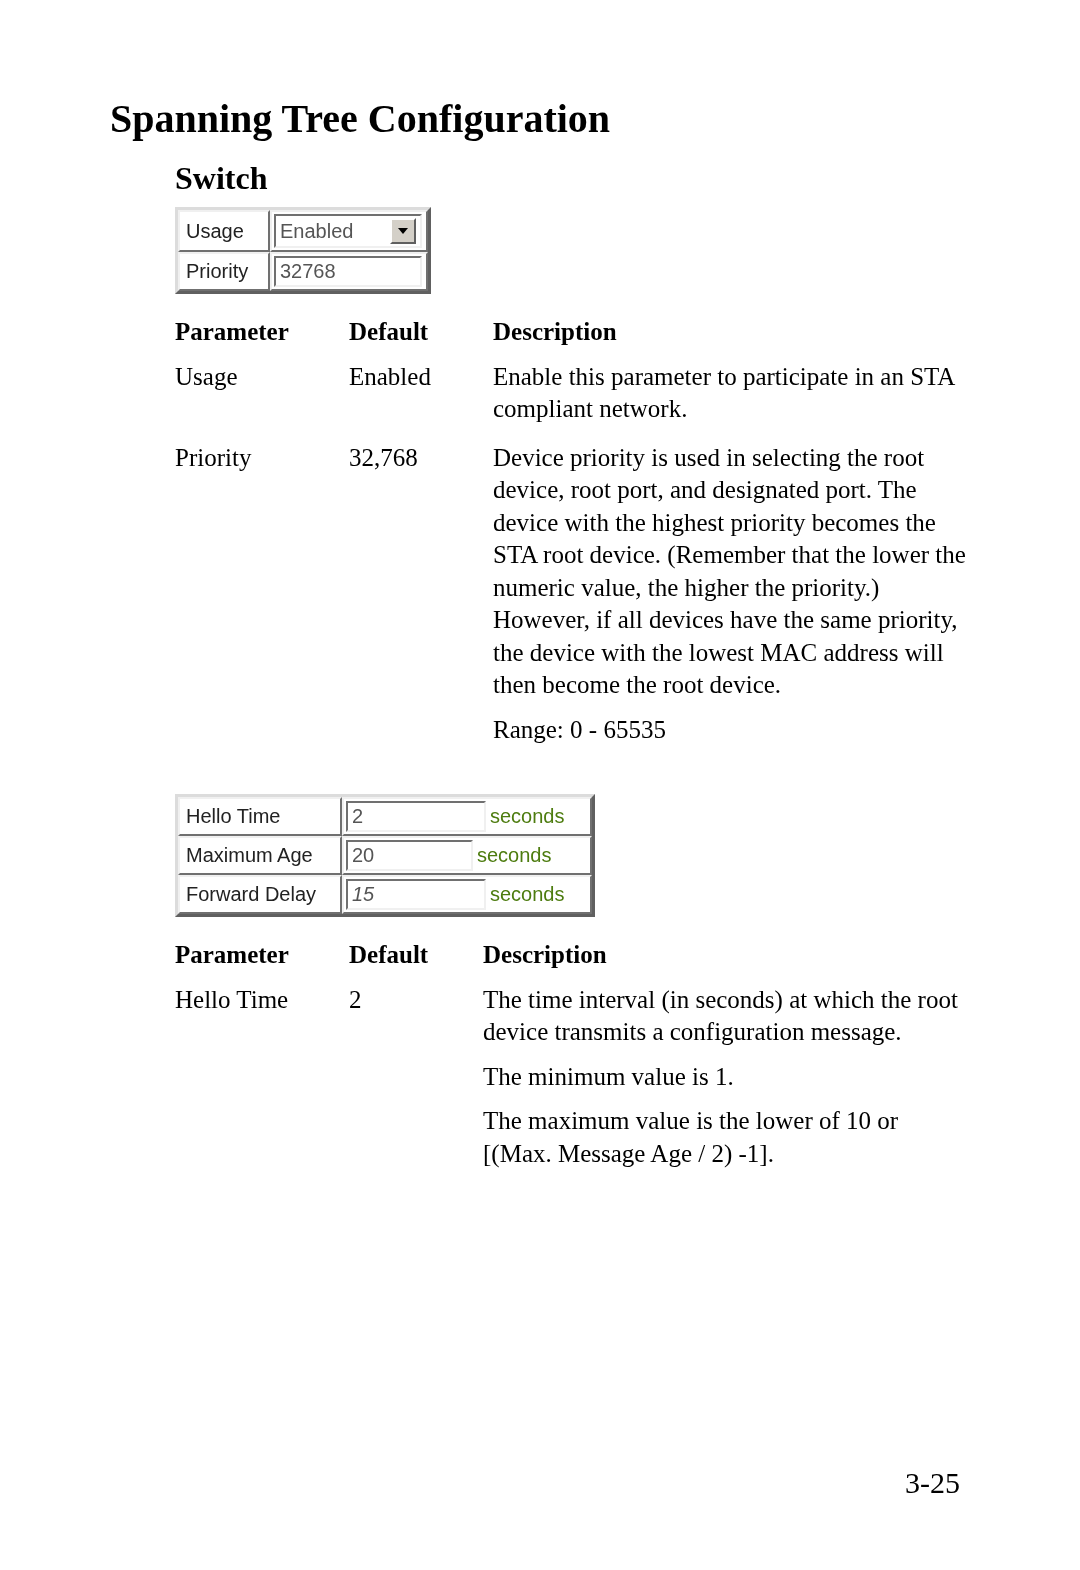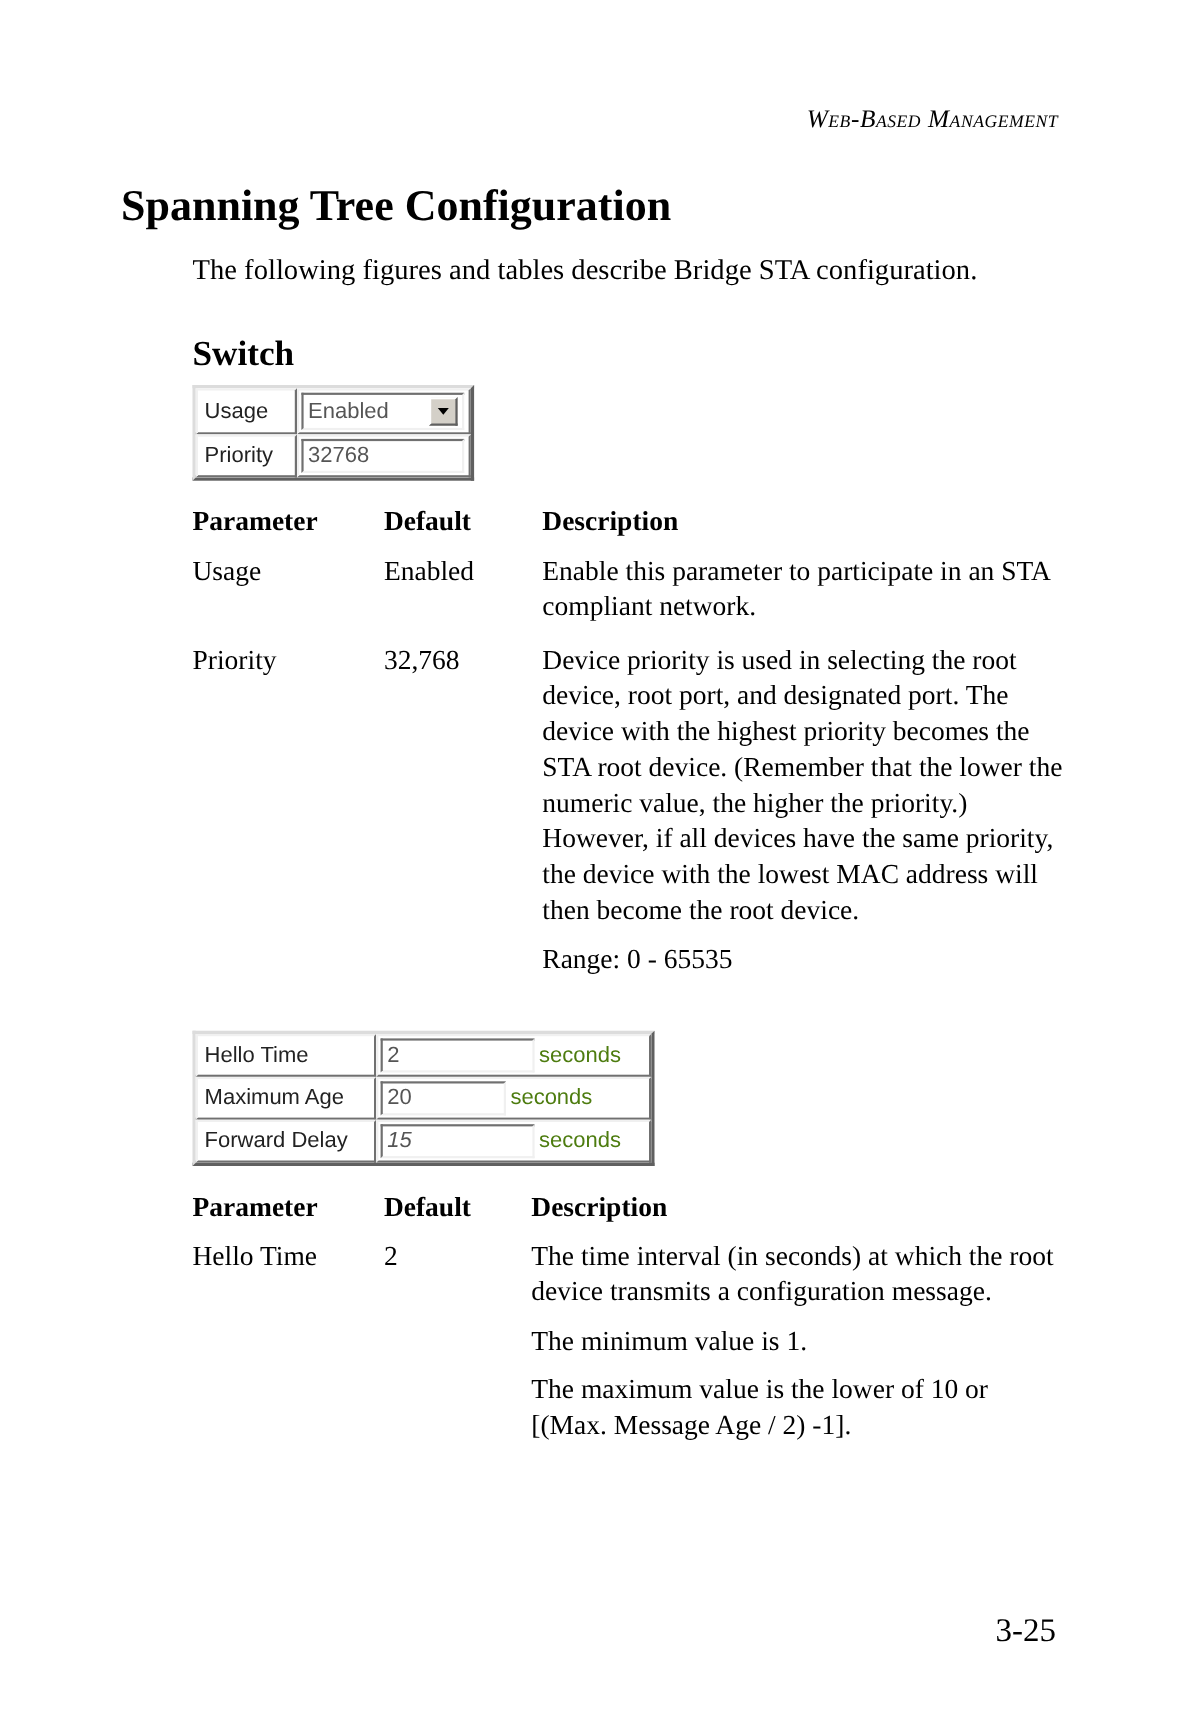--- a/index.html
+++ b/index.html
@@ -149,26 +149,24 @@
     bottom: 70px;
     right: 120px;
     font-size: 30px;
     font-family: Liberation Serif, serif;
   }
 </style>
 </head>
 <body>
 
 <div class="page">
-  <div class="header">Web-Based Management</div>
 
   <div class="section-heading">Spanning Tree Configuration</div>
 
   <div class="indent-body">
-    <div class="intro">The following figures and tables describe Bridge STA configuration.</div>
 
     
     <div class="subheading">Switch</div>
 
     <div class="ui-outer">
       <div class="ui-row">
         <div class="ui-cell-label" style="width:76px;">Usage</div>
         <div class="ui-cell-input" style="width:148px;">
           <span class="sunken-field" style="width:100%; justify-content:space-between;">
             <span>Enabled</span>
@@ -221,21 +219,21 @@
         <div class="ui-cell-input" style="width:240px;">
           <span class="sunken-field" style="width:140px;">
             <span>2</span>
           </span>
           <span class="unit-text">seconds</span>
         </div>
       </div>
       <div class="ui-row">
         <div class="ui-cell-label" style="width:148px;">Maximum Age</div>
         <div class="ui-cell-input" style="width:240px;">
-          <span class="sunken-field" style="width:114px;">
+          <span class="sunken-field" style="width:127px;">
             <span>20</span>
           </span>
           <span class="unit-text">seconds</span>
         </div>
       </div>
       <div class="ui-row">
         <div class="ui-cell-label" style="width:148px;">Forward Delay</div>
         <div class="ui-cell-input" style="width:240px;">
           <span class="sunken-field" style="width:140px;font-style:italic;">
             <span>15</span>

